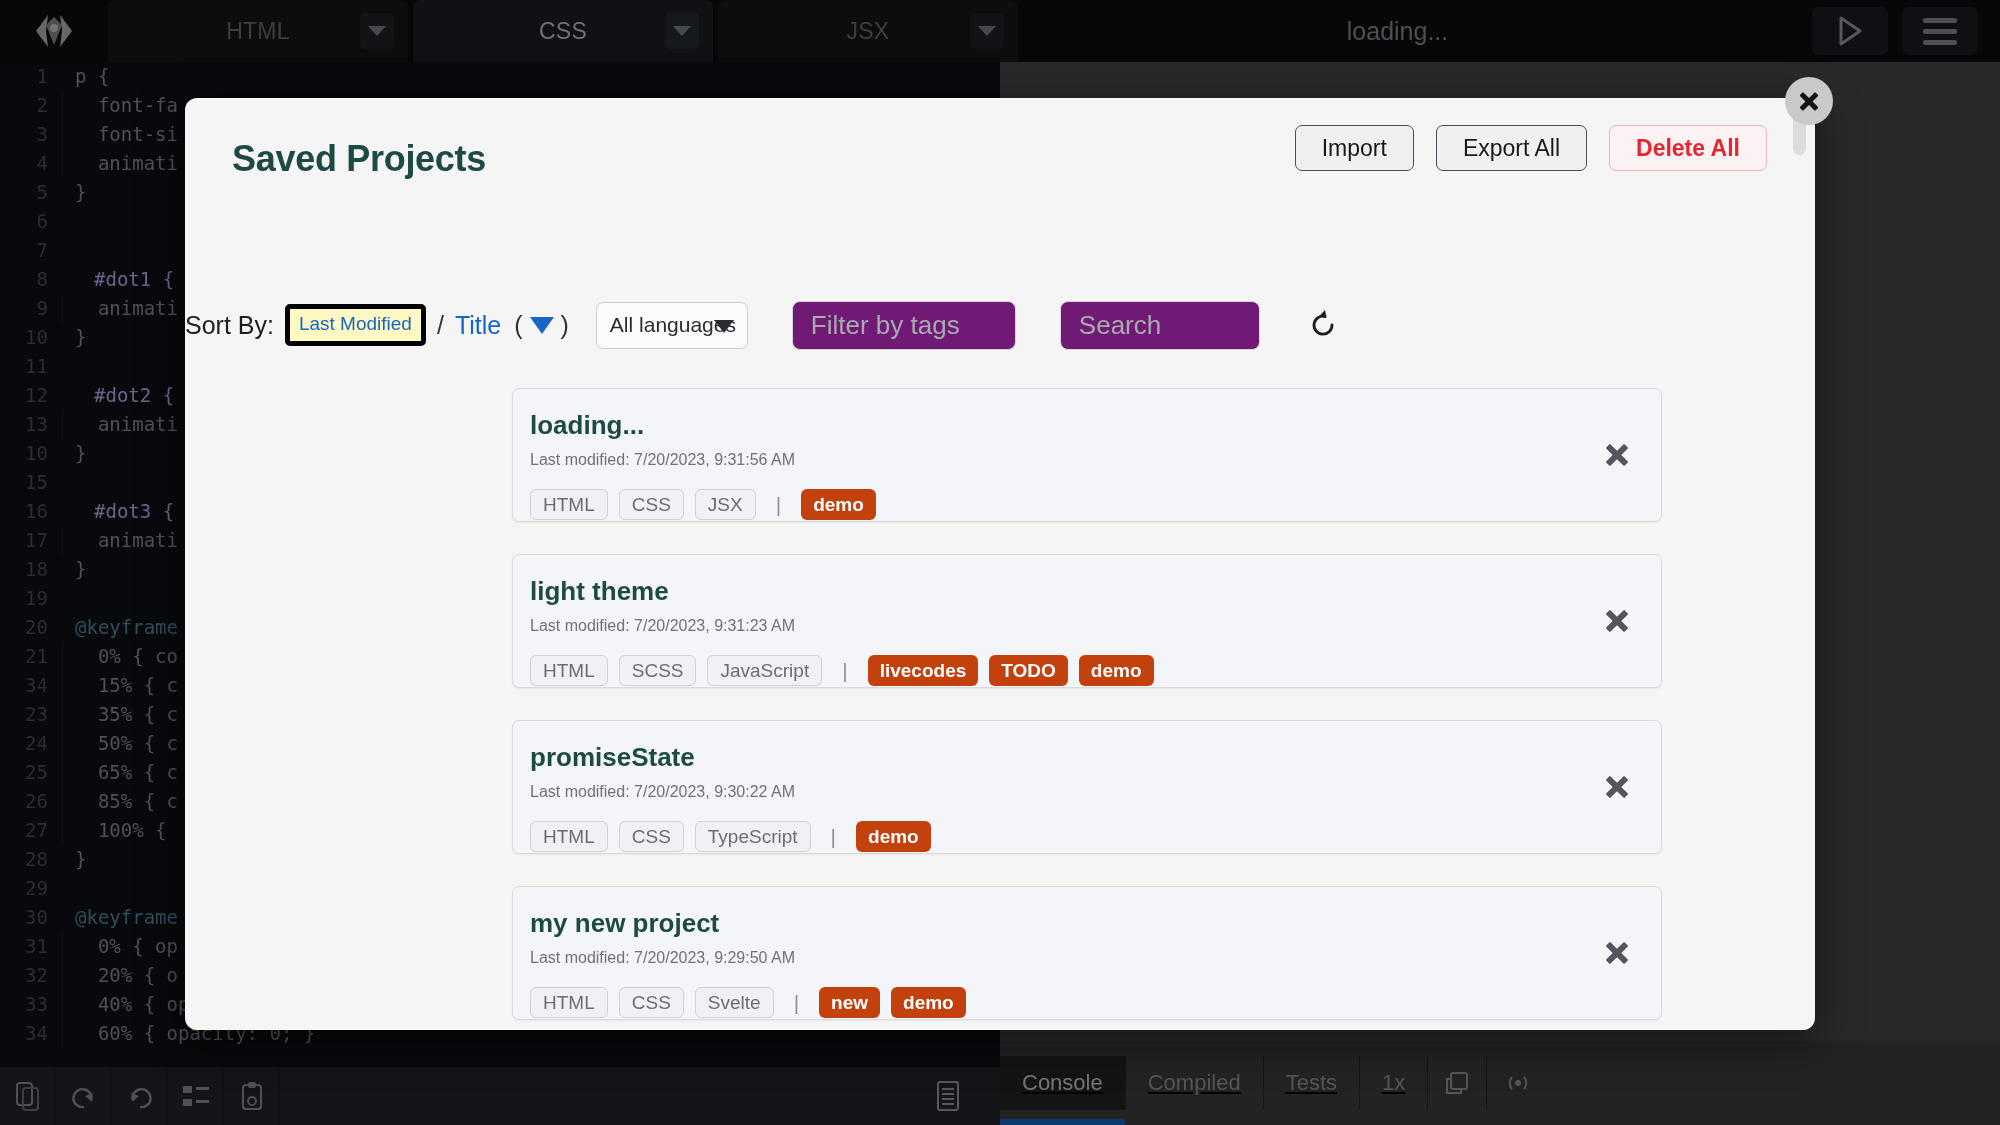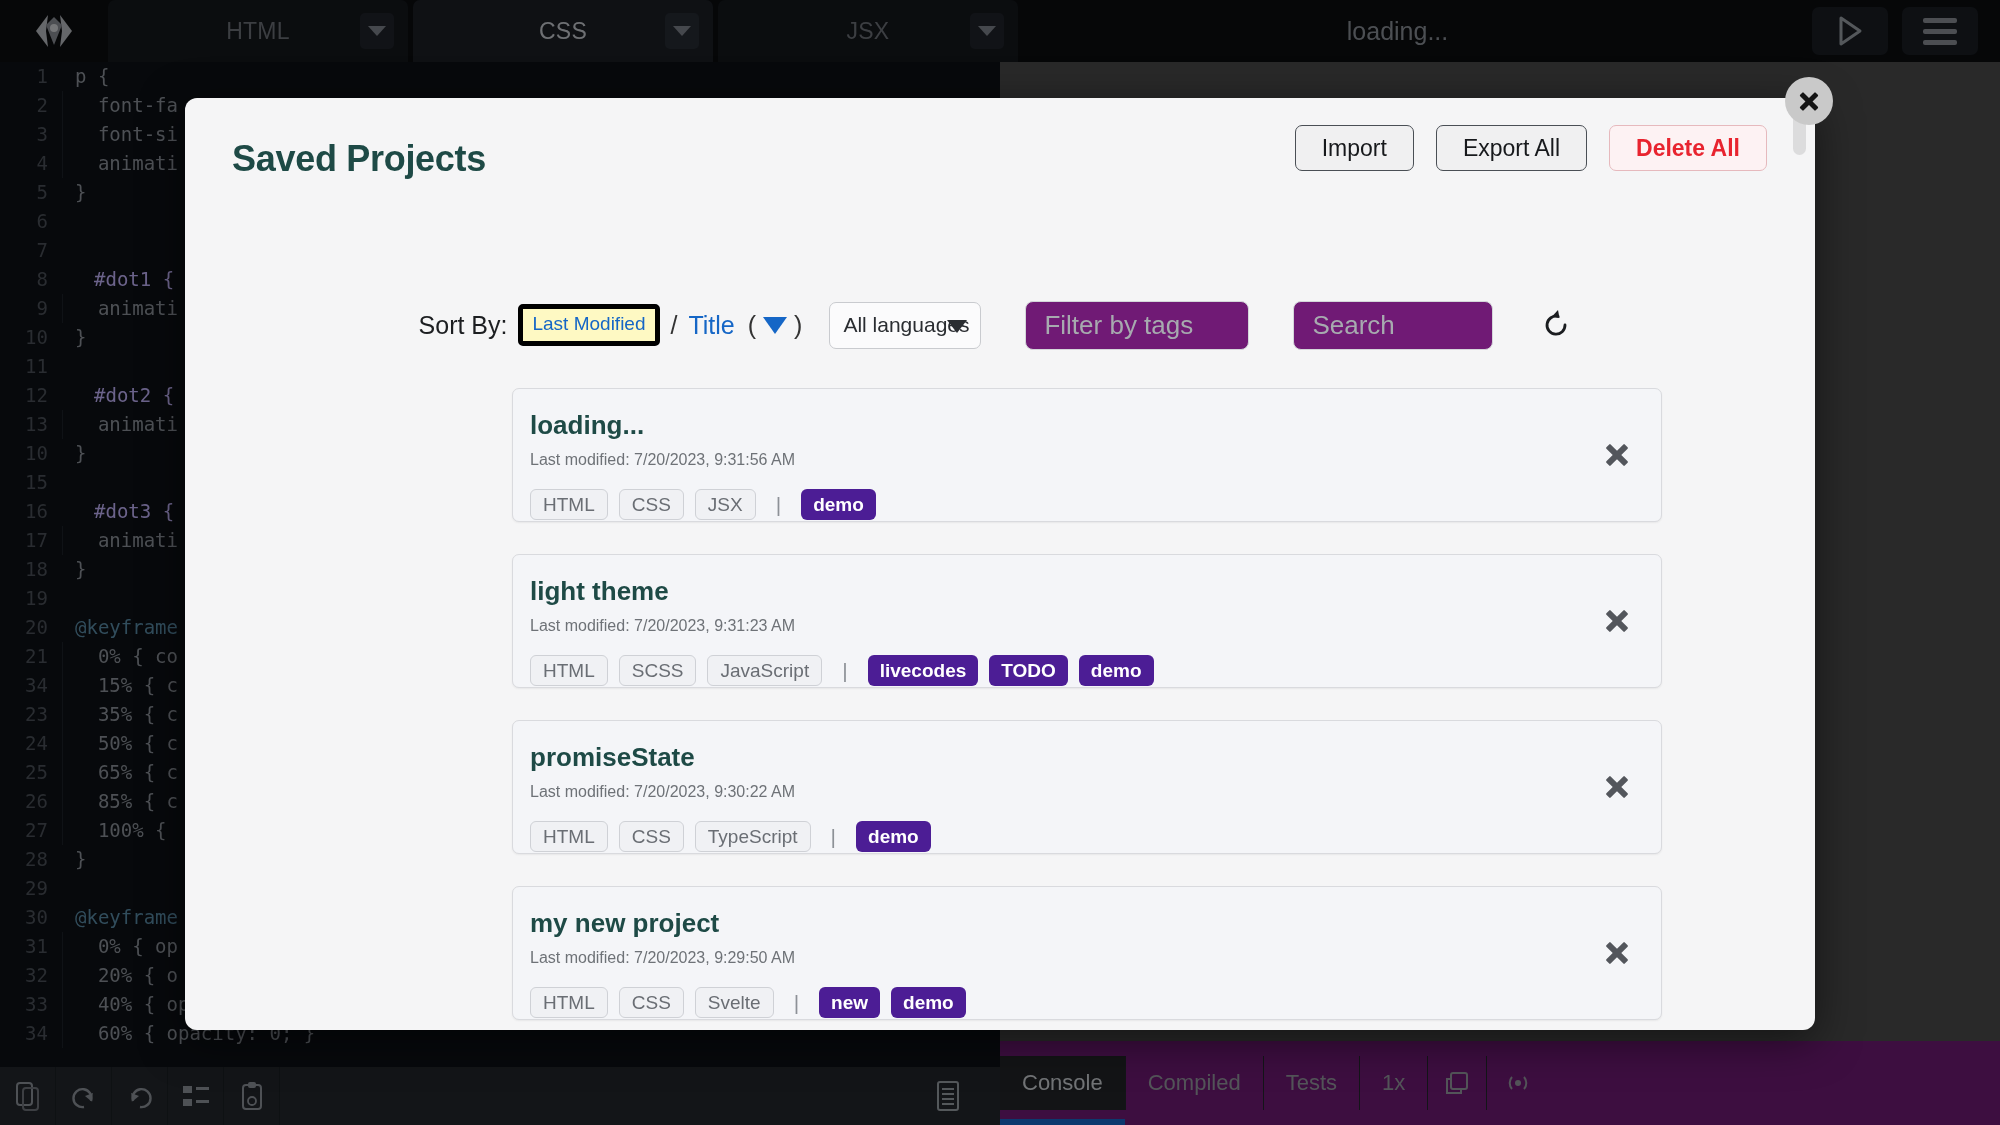--- a/index.html
+++ b/index.html
@@ -104,22 +104,22 @@
   .ebtn svg { display: block; }
   #editor-bottom .spacer { flex: 1; }
 
   
   #preview {
     position: absolute; left: 1000px; top: 62px; right: 0; bottom: 84px;
     background: #4b4b4b;
   }
   #console-bar {
     position: absolute; left: 1000px; bottom: 0; right: 0; height: 84px;
-    background: #701a75;
-    display: flex; align-items: center;
+    background: #404040;
+    display: flex; align-items: center; text-decoration: underline;
   }
   .ctab {
     position: relative;
     height: 54px; padding: 0 22px;
     display: flex; align-items: center;
     color: #989ca2; font-size: 22px;
     border-right: 1px solid #24272c;
   }
   .ctab.active { background: #232629; color: #cfd3d8; }
   .ctab.active::after {
@@ -195,21 +195,20 @@
     border-color: #e6b9bd;
     background: #fdf2f3;
     color: #e8242f;
     font-weight: bold;
   }
 
   
   #sort-bar {
     position: absolute; left: 0; top: 196px; right: 8px; height: 62px;
     display: flex; align-items: center;
-    justify-content: center;
   }
   #sort-label { font-size: 25px; color: #1c1e21; margin-right: 11px; }
   #sort-last {
     font-size: 19px; color: #1566c6;
     background: #fef9c3; border: 5px solid #000000;
     border-radius: 5px; padding: 4px 9px 6px 9px;
   }
   .sort-sep { font-size: 25px; color: #333; margin: 0 11px; }
   #sort-title { font-size: 25px; color: #1566c6; }
   #sort-dir-wrap { display: flex; align-items: center; margin-left: 13px; }
@@ -278,21 +277,21 @@
     height: 31px; padding: 0 12px;
     border: 1px solid #cfd1d6; border-radius: 6px;
     background: #f0f1f4;
     display: flex; align-items: center;
     font-size: 19px; color: #6a6e74;
   }
   .chip-div { font-size: 21px; color: #8d9197; margin: 0 9px; }
   .chip-tag {
     height: 31px; padding: 0 12px;
     border-radius: 6px;
-    background: #4c1d95;
+    background: #c2410c;
     display: flex; align-items: center;
     font-size: 19px; color: #ffffff; font-weight: bold;
   }
   .pc-del {
     position: absolute; right: 22px; top: 44px;
     width: 44px; height: 44px;
     display: flex; align-items: center; justify-content: center;
   }
   .pc-del .x-glyph { width: 26px; height: 26px; }
   .pc-del .x-glyph::before, .pc-del .x-glyph::after {

